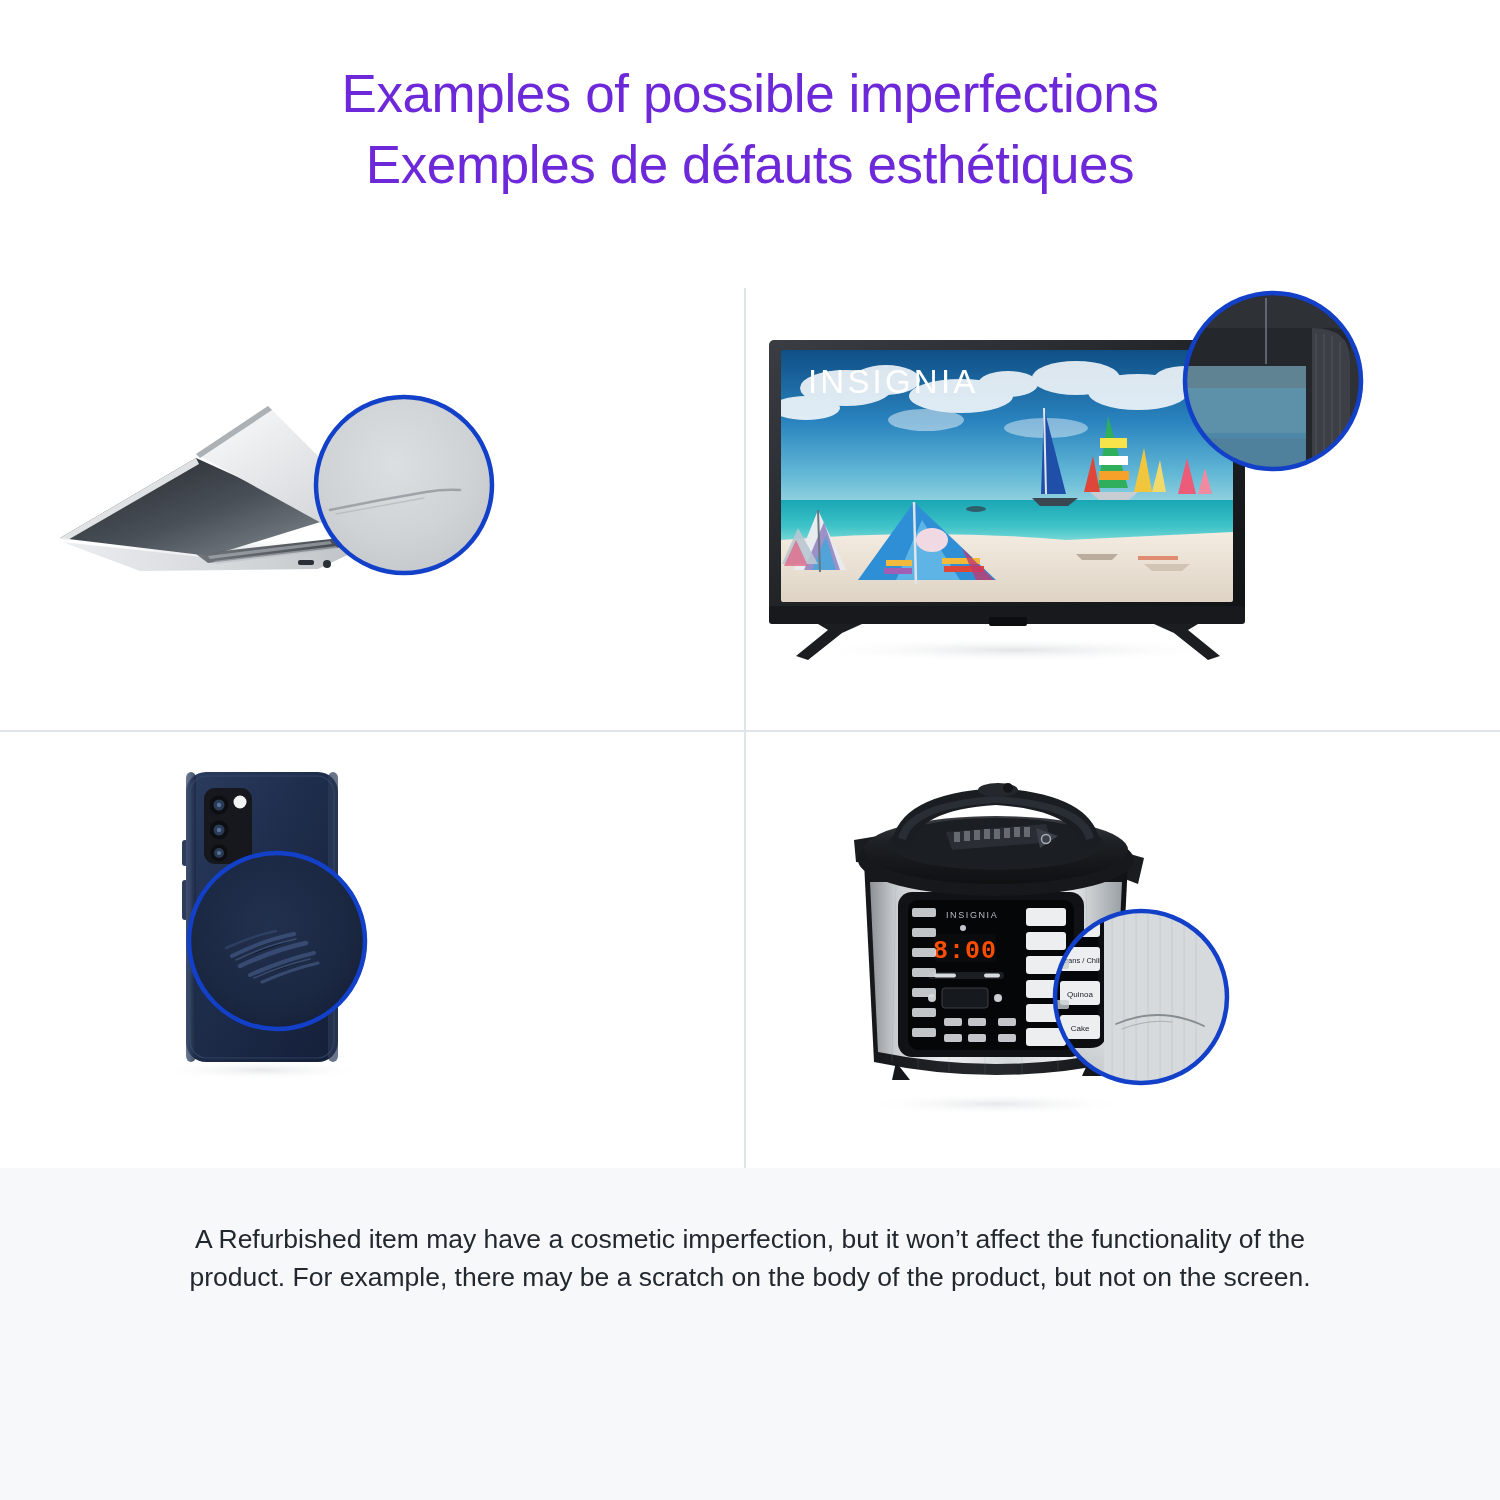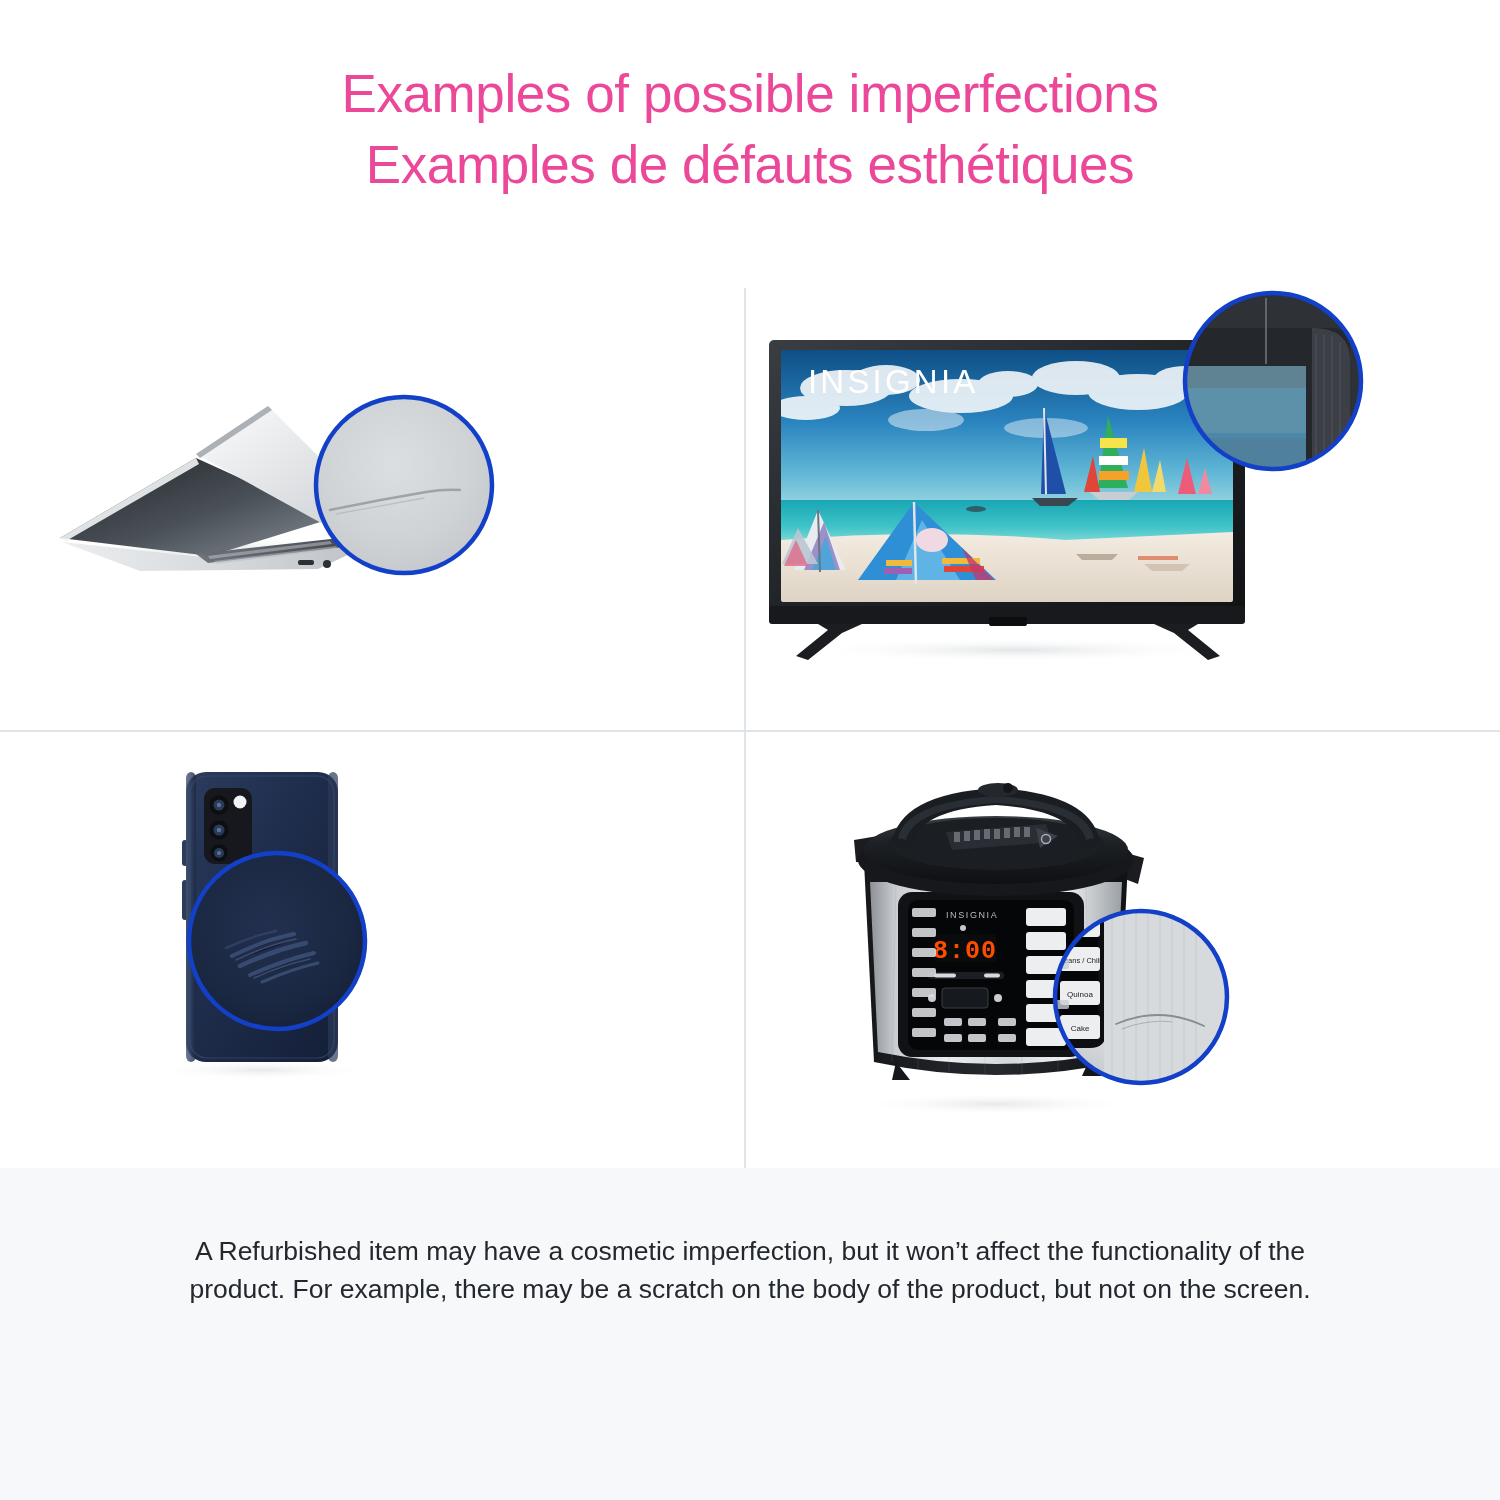--- a/index.html
+++ b/index.html
@@ -12,21 +12,21 @@
   }
   .page{ position:relative; width:1500px; height:1500px; background:#fff; }
 
   
   .heading{
     position:absolute; left:0; top:58px; width:1500px;
     text-align:center;
   }
   .heading .line{
     font-size:53px; font-weight:400; line-height:1.34;
-    letter-spacing:-0.4px; color:#ec4899;
+    letter-spacing:-0.4px; color:#6d28d9;
   }
 
   
   .grid{
     position:absolute; left:0; top:288px; width:1496px; height:888px;
   }
   .vline{ position:absolute; left:744px; top:0; width:2px; height:888px; background:#dfe4ea; }
   .hline{ position:absolute; left:0; top:442px; width:1500px; height:2px; background:#dfe4ea; }
 
   .cell{ position:absolute; overflow:hidden; }
@@ -34,37 +34,37 @@
   .cell-tv    { left:746px; top:0; width:754px; height:442px; }
   .cell-phone { left:0; top:444px; width:744px; height:444px; }
   .cell-cooker{ left:746px; top:444px; width:754px; height:444px; }
 
   
   .bottom{
     position:absolute; left:0; top:1168px; width:1500px; height:332px;
     background:#f7f8fa;
   }
   .bottom .inner{
-    width:1140px; margin:12px auto; padding-top:52px; text-align:center;
+    width:1140px; margin:0 auto; padding-top:52px; text-align:center;
   }
   .bottom p{
     font-size:26.5px; line-height:1.44; color:#22282e; font-weight:400;
   }
   .bottom p.fr{ margin-top:33px; }
 
   svg{ display:block; }
 </style>
 </head>
 <body>
 
 <div class="page">
 
   <div class="heading">
     <div class="line">Examples of possible imperfections</div>
-    <div class="line">Examples de défauts esthétiques</div>
+    <div class="line">Exemples de défauts esthétiques</div>
   </div>
 
   <div class="grid">
 
     <div class="vline"></div>
     <div class="hline"></div>
 
     <div class="cell cell-laptop">
       <svg width="744" height="442" viewBox="0 0 744 442">
         <defs>

